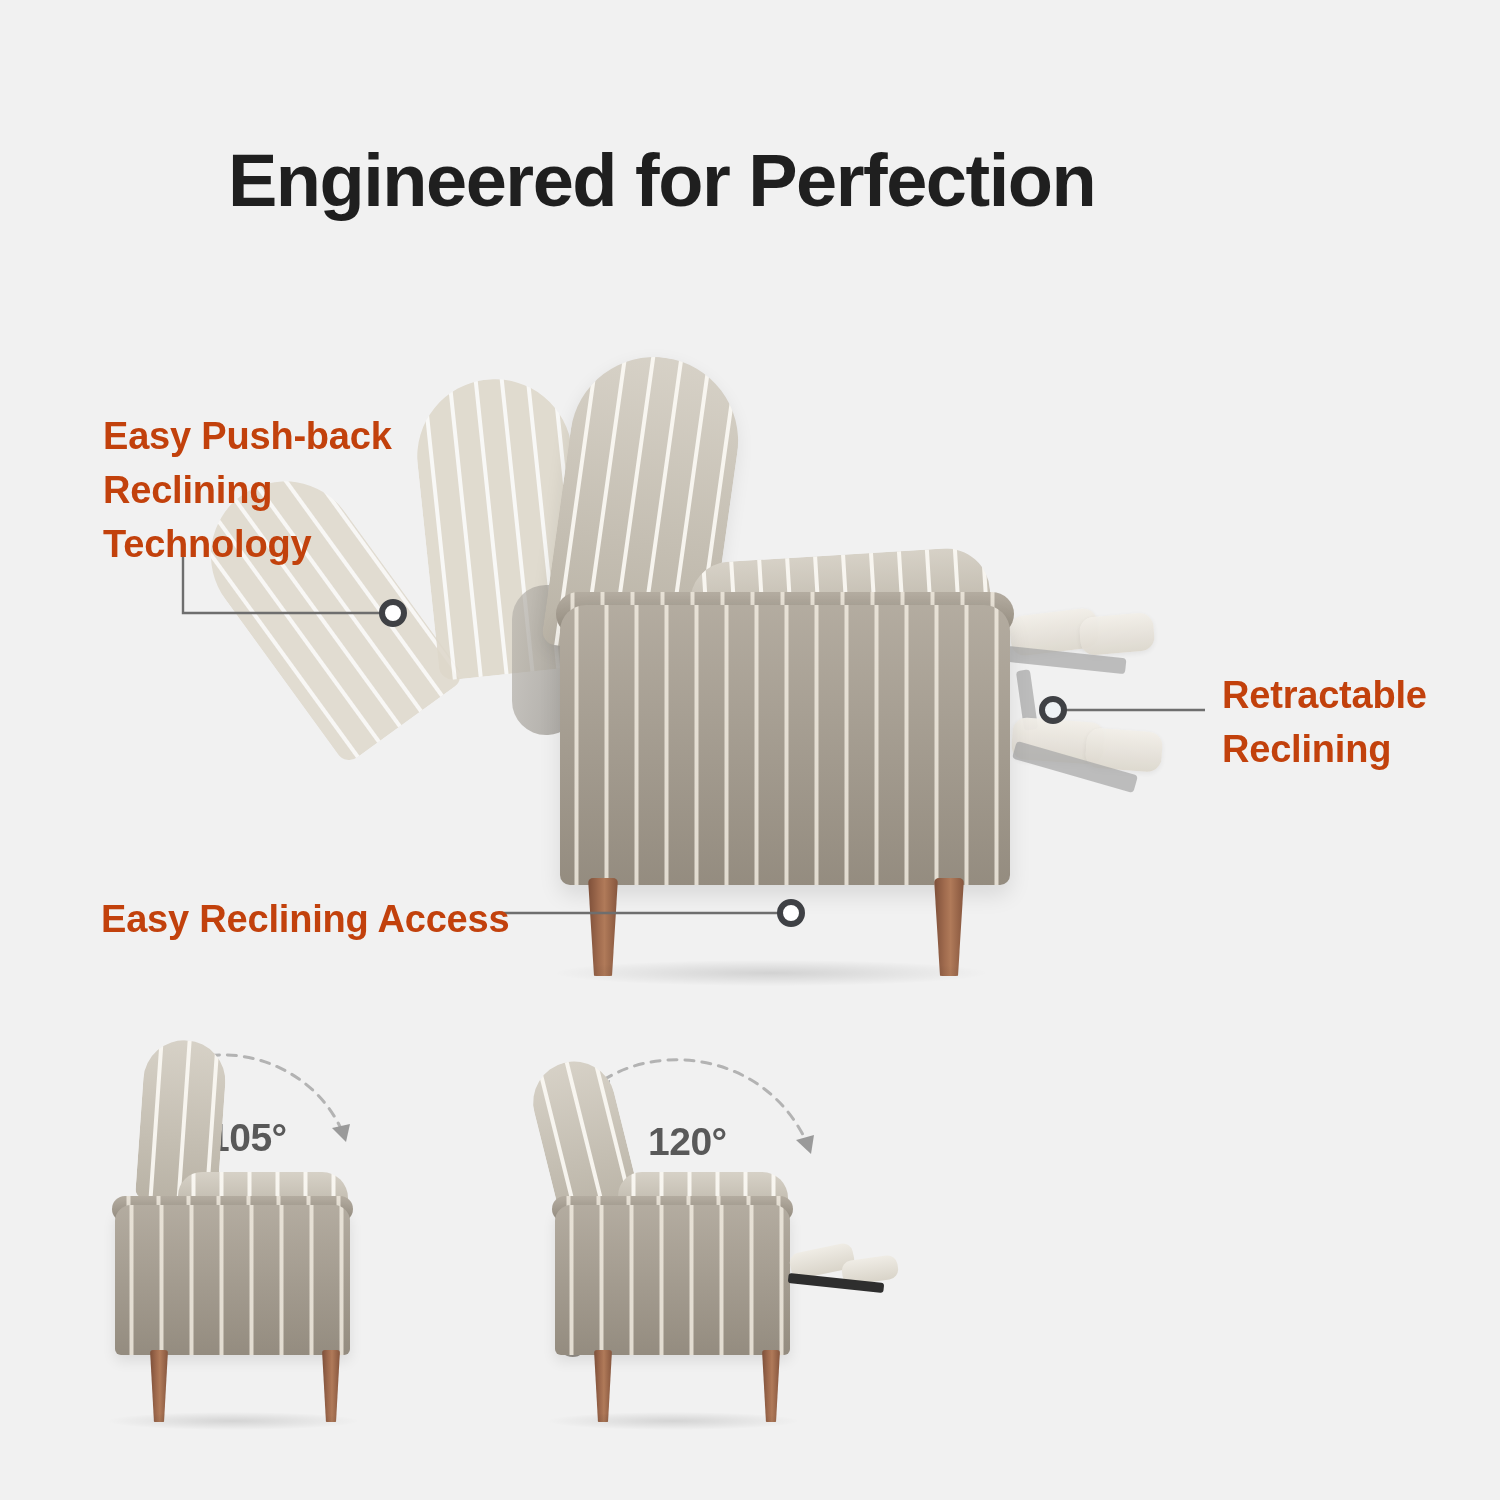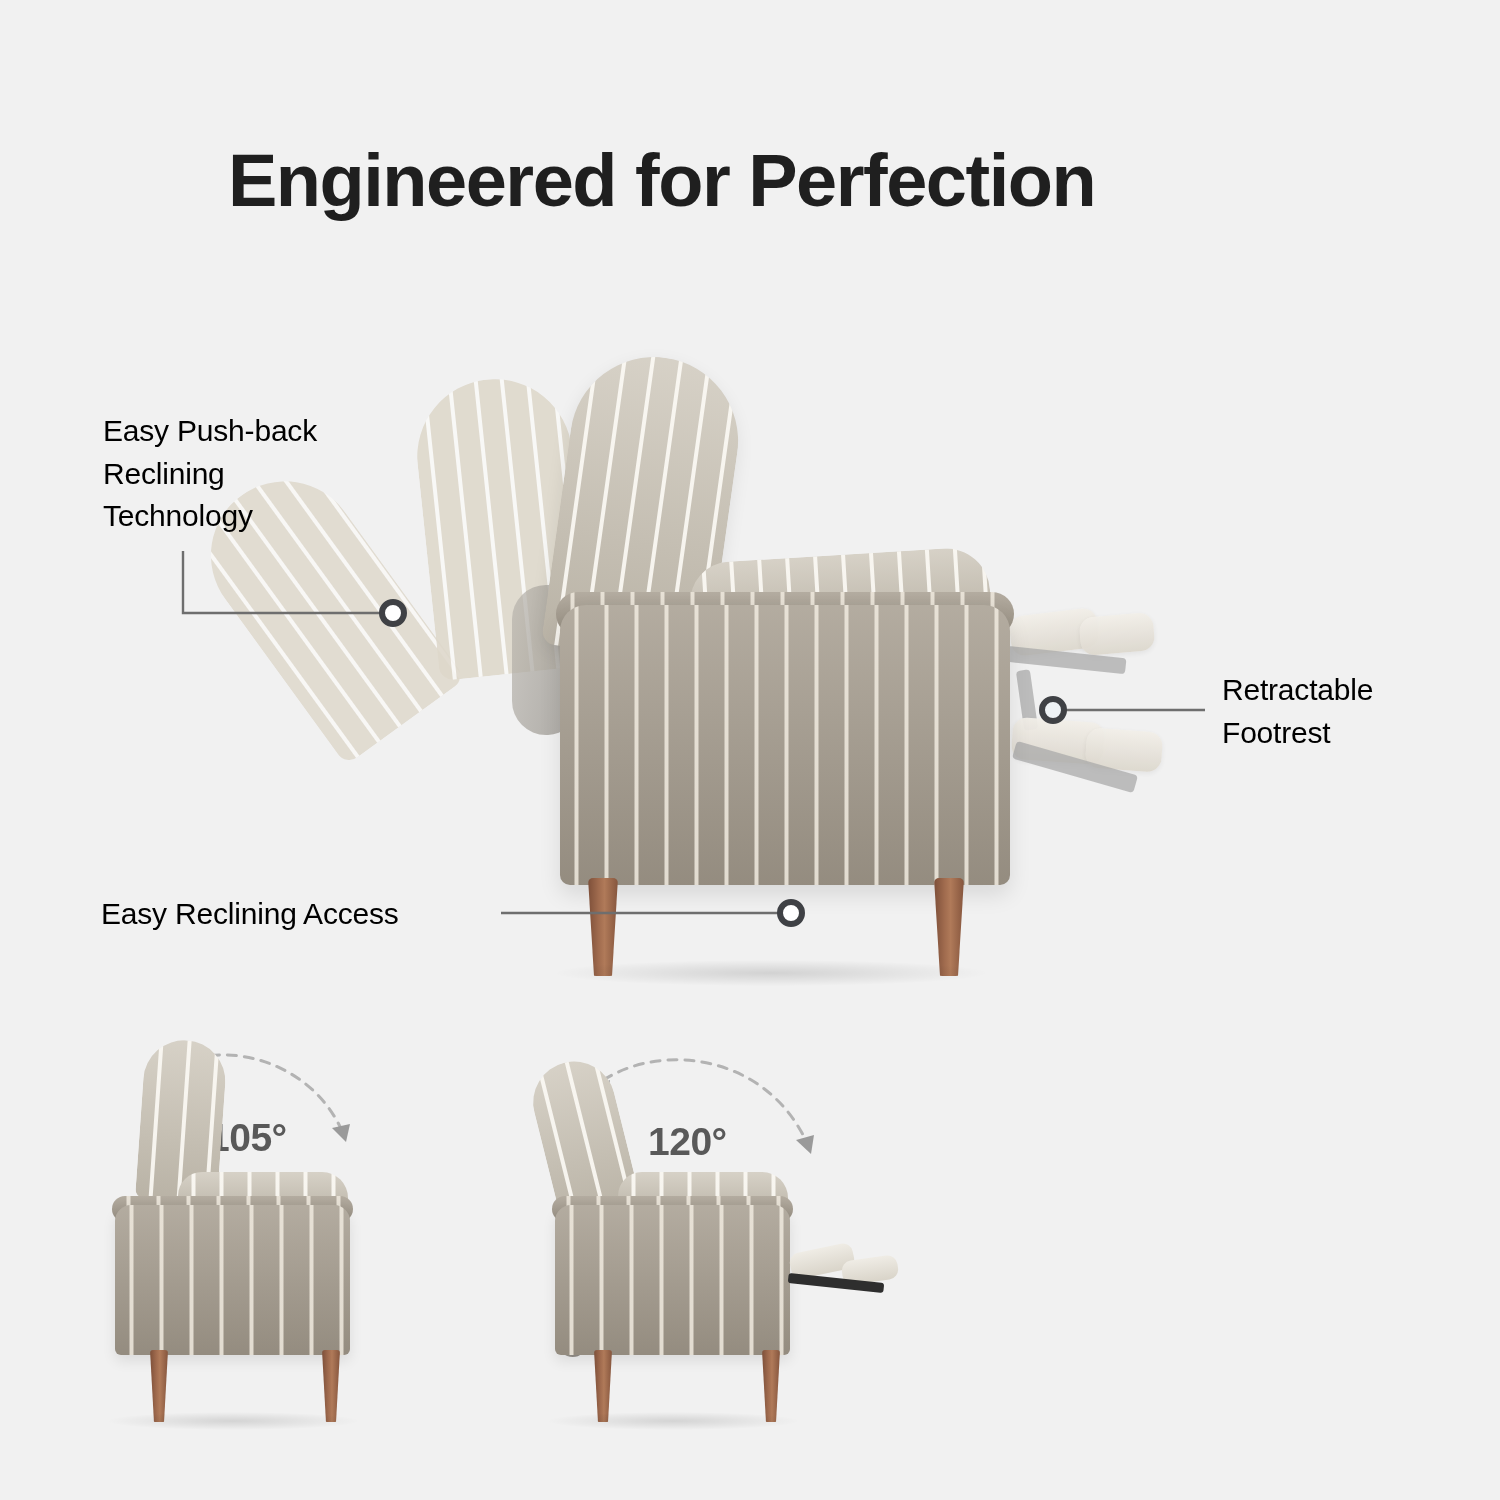--- a/index.html
+++ b/index.html
@@ -24,25 +24,26 @@
     font-size: 74px;
     font-weight: 700;
     letter-spacing: -1.5px;
     color: #1f1f1f;
     white-space: nowrap;
   }
 
   
   .anno {
     position: absolute;
-    font-size: 30px;
+    font-size: 38px;
     line-height: 1.42;
-    color: #000000;
+    color: #c2410c;
     white-space: pre-line;
     letter-spacing: -0.2px;
+    font-weight: bold;
   }
   .anno-push  { left: 103px; top: 410px; }
   .anno-foot  { left: 1222px; top: 669px; }
   .anno-clean { left: 101px; top: 893px; }
 
   
   .leader-svg {
     position: absolute;
     left: 0;
     top: 0;
@@ -331,21 +332,21 @@
 
     <path d="M501,913 L780,913" fill="none" stroke="#6e6e6e" stroke-width="2.4"></path>
     <circle cx="791" cy="913" r="11" fill="#ffffff" stroke="#3f4145" stroke-width="6"></circle>
   </svg>
 
   <div class="anno anno-push">Easy Push-back
 Reclining
 Technology</div>
 
   <div class="anno anno-foot">Retractable
-Footrest</div>
+Reclining</div>
 
   <div class="anno anno-clean">Easy Reclining Access</div>
 
   <div class="thumbs">
 
     <div class="thumb thumb-1">
       <svg class="arc-svg" viewBox="0 0 440 260">
         <path d="M118,45 C165,20 255,40 285,118" fill="none" stroke="#b3b3b3" stroke-width="3" stroke-dasharray="9 8" stroke-linecap="round"></path>
         <polygon points="118,45 136,36 134,54" fill="#9a9a9a"></polygon>
         <polygon points="286,122 272,108 290,104" fill="#9a9a9a"></polygon>

